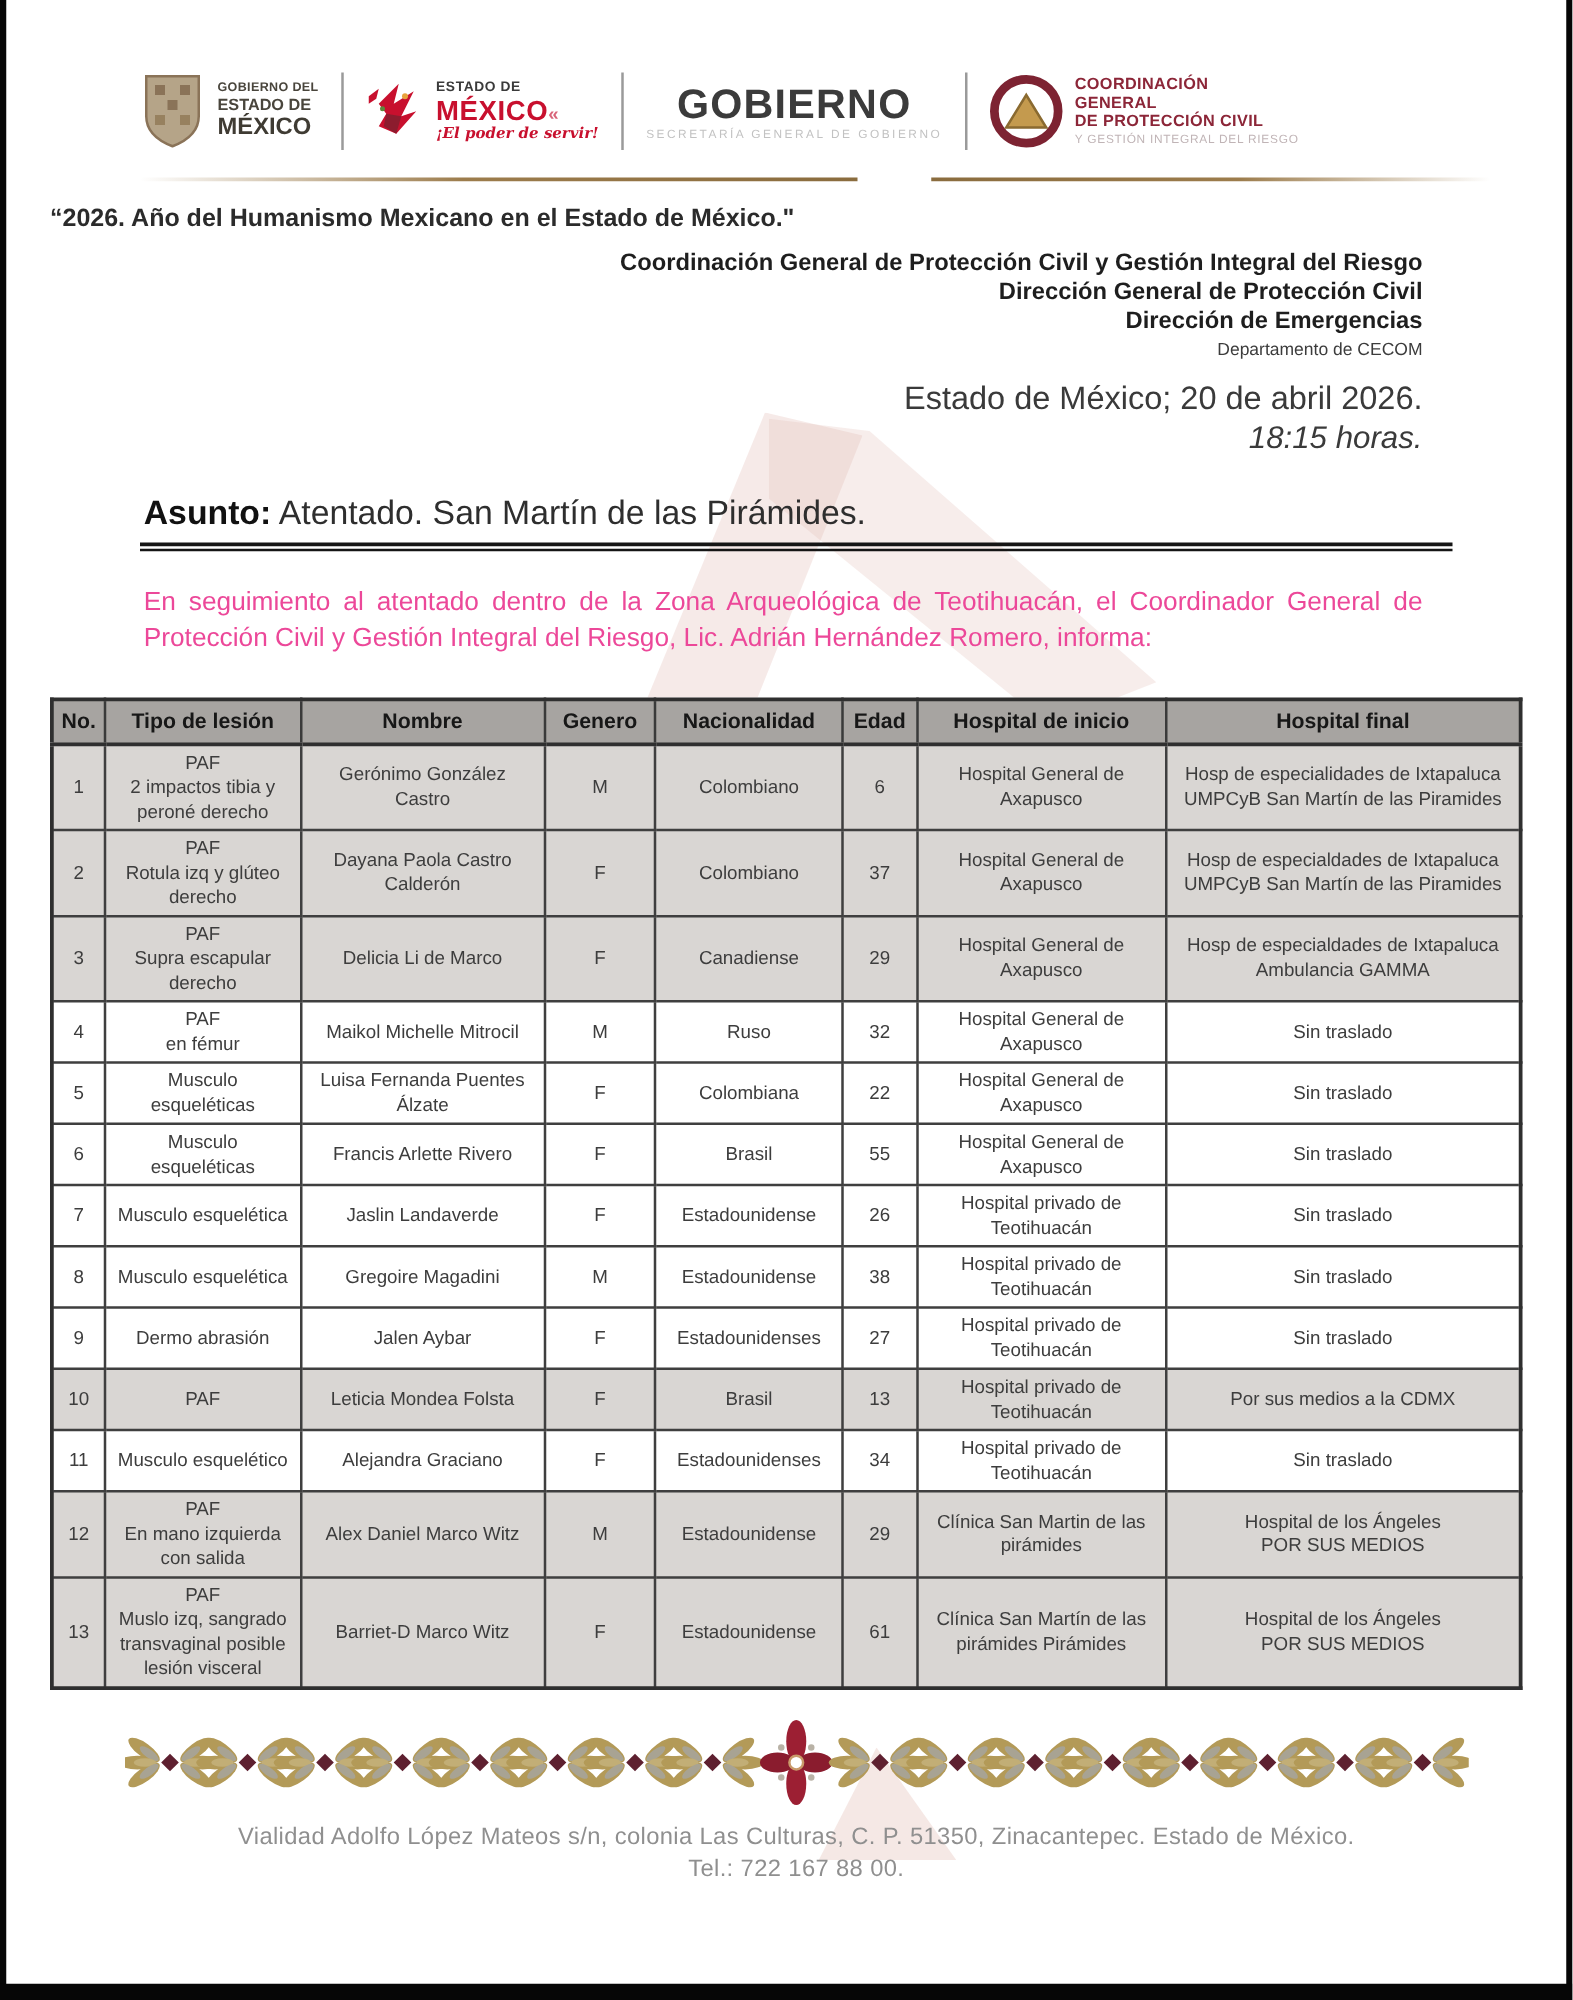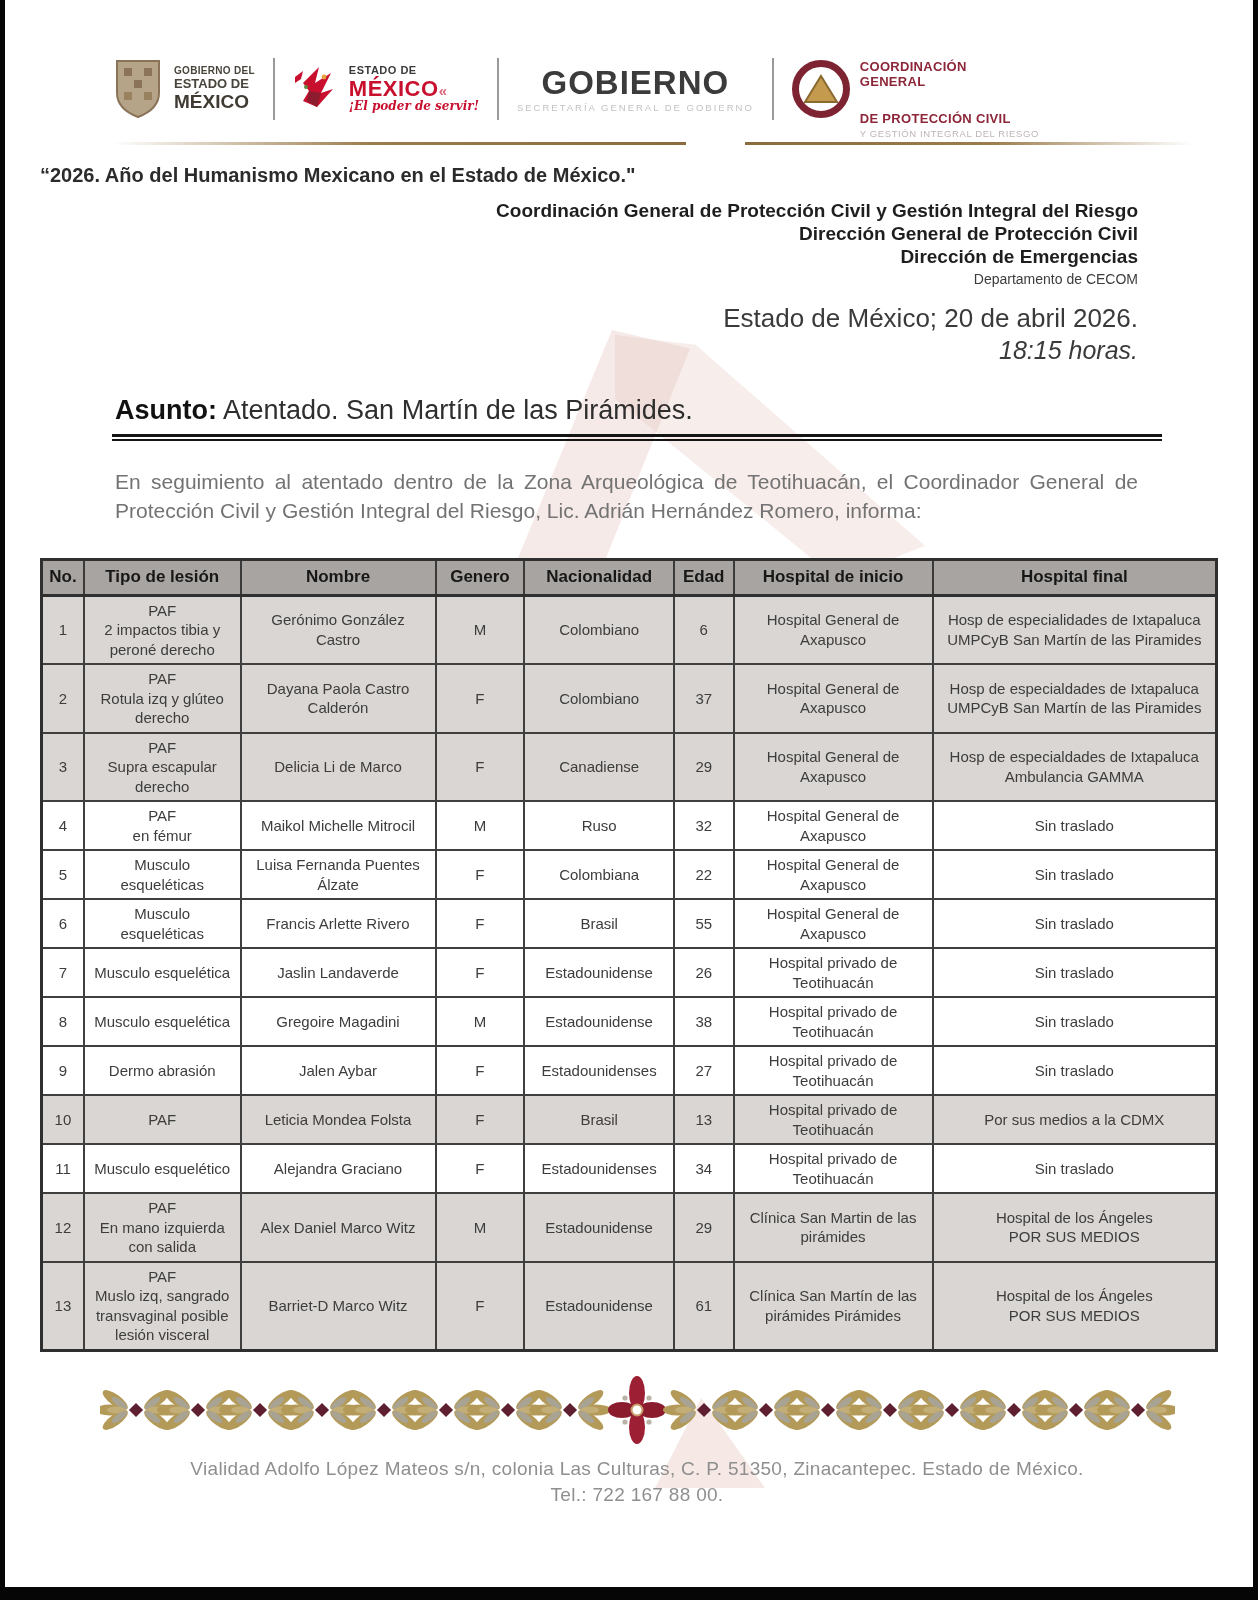--- a/index.html
+++ b/index.html
@@ -37,21 +37,21 @@
   .edomex-txt .t2 { font-size:22px; font-weight:bold; color:#c8102e; letter-spacing:.5px;}
   .edomex-txt .t2 .chev { font-size:15px; color:#d9657a; }
   .edomex-txt .t3 { font-size:12px; font-style:italic; font-weight:bold; color:#c8102e;
                     font-family:"DejaVu Serif", serif; }
   .gob-txt { text-align:center; }
   .gob-txt .g1 { font-size:33px; font-weight:800; color:#3b3b3b; letter-spacing:1px; line-height:1;}
   .gob-txt .g2 { font-size:9.5px; color:#c2c2c2; letter-spacing:2px; margin-top:3px;}
   .badge { width:58px; height:58px; border-radius:50%; border:7px solid #7d2332;
            background:#fff; display:flex; align-items:center; justify-content:center; }
   .cgpc-txt { line-height:1.15; }
-  .cgpc-txt .c1 { font-size:13px; font-weight:800; color:#8c2638; letter-spacing:.3px;margin-top:22px;}
+  .cgpc-txt .c1 { font-size:13px; font-weight:800; color:#8c2638; letter-spacing:.3px;}
   .cgpc-txt .c2 { font-size:9.5px; color:#c0b4b6; letter-spacing:.6px; margin-top:2px;}
 
   .gold-line { position:relative; height:4px; margin:14px 0 0 0; }
   .gold-line .seg1 { position:absolute; left:72px; width:574px; height:3px;
       background:linear-gradient(to right, rgba(156,124,76,0), #9c7c4c 45%, #8a6c3e); }
   .gold-line .seg2 { position:absolute; left:705px; width:447px; height:3px;
       background:linear-gradient(to right, #8a6c3e, #9c7c4c 55%, rgba(156,124,76,0)); }
 
   .year-legend { margin-top:18px; font-size:20px; font-weight:bold; color:#2b2b2b; }
 
@@ -64,21 +64,21 @@
   .date-block .d2 { font-size:25px; font-style:italic; margin-top:2px; }
 
   .doc-title { margin-top:26px; text-align:center; font-size:31px; font-weight:800;
                letter-spacing:.5px; color:#1a1a1a; }
 
   .subject { margin:30px 75px 0 75px; font-size:27px; color:#2e2e2e; }
   .subject .lbl { font-weight:800; color:#111; }
   .subject-rule { margin:8px 72px 0 72px; height:7px;
                   border-top:3px solid #151515; border-bottom:2px solid #151515; }
 
-  .intro { margin:26px 96px 0 75px; font-size:21px; line-height:1.42; color:#737373;
+  .intro { margin:26px 96px 0 75px; font-size:21px; line-height:1.42; color:#ec4899;
            text-align:justify; }
 
   
   table.inj { border-collapse:collapse; margin-top:32px; width:1178px;
               border:3px solid #2f2f2f; background:#fff; }
   table.inj th { background:#a7a4a1; border:2px solid #3a3a3a; border-bottom:3px solid #2f2f2f;
                  font-size:17px; font-weight:bold; color:#171717; padding:6px 4px; line-height:1.2; }
   table.inj td { border:2px solid #3f3f3f; padding:4px 8px; text-align:center;
                  font-size:15px; line-height:1.3; color:#3d3d3d; white-space:pre-line;
                  vertical-align:middle; }

